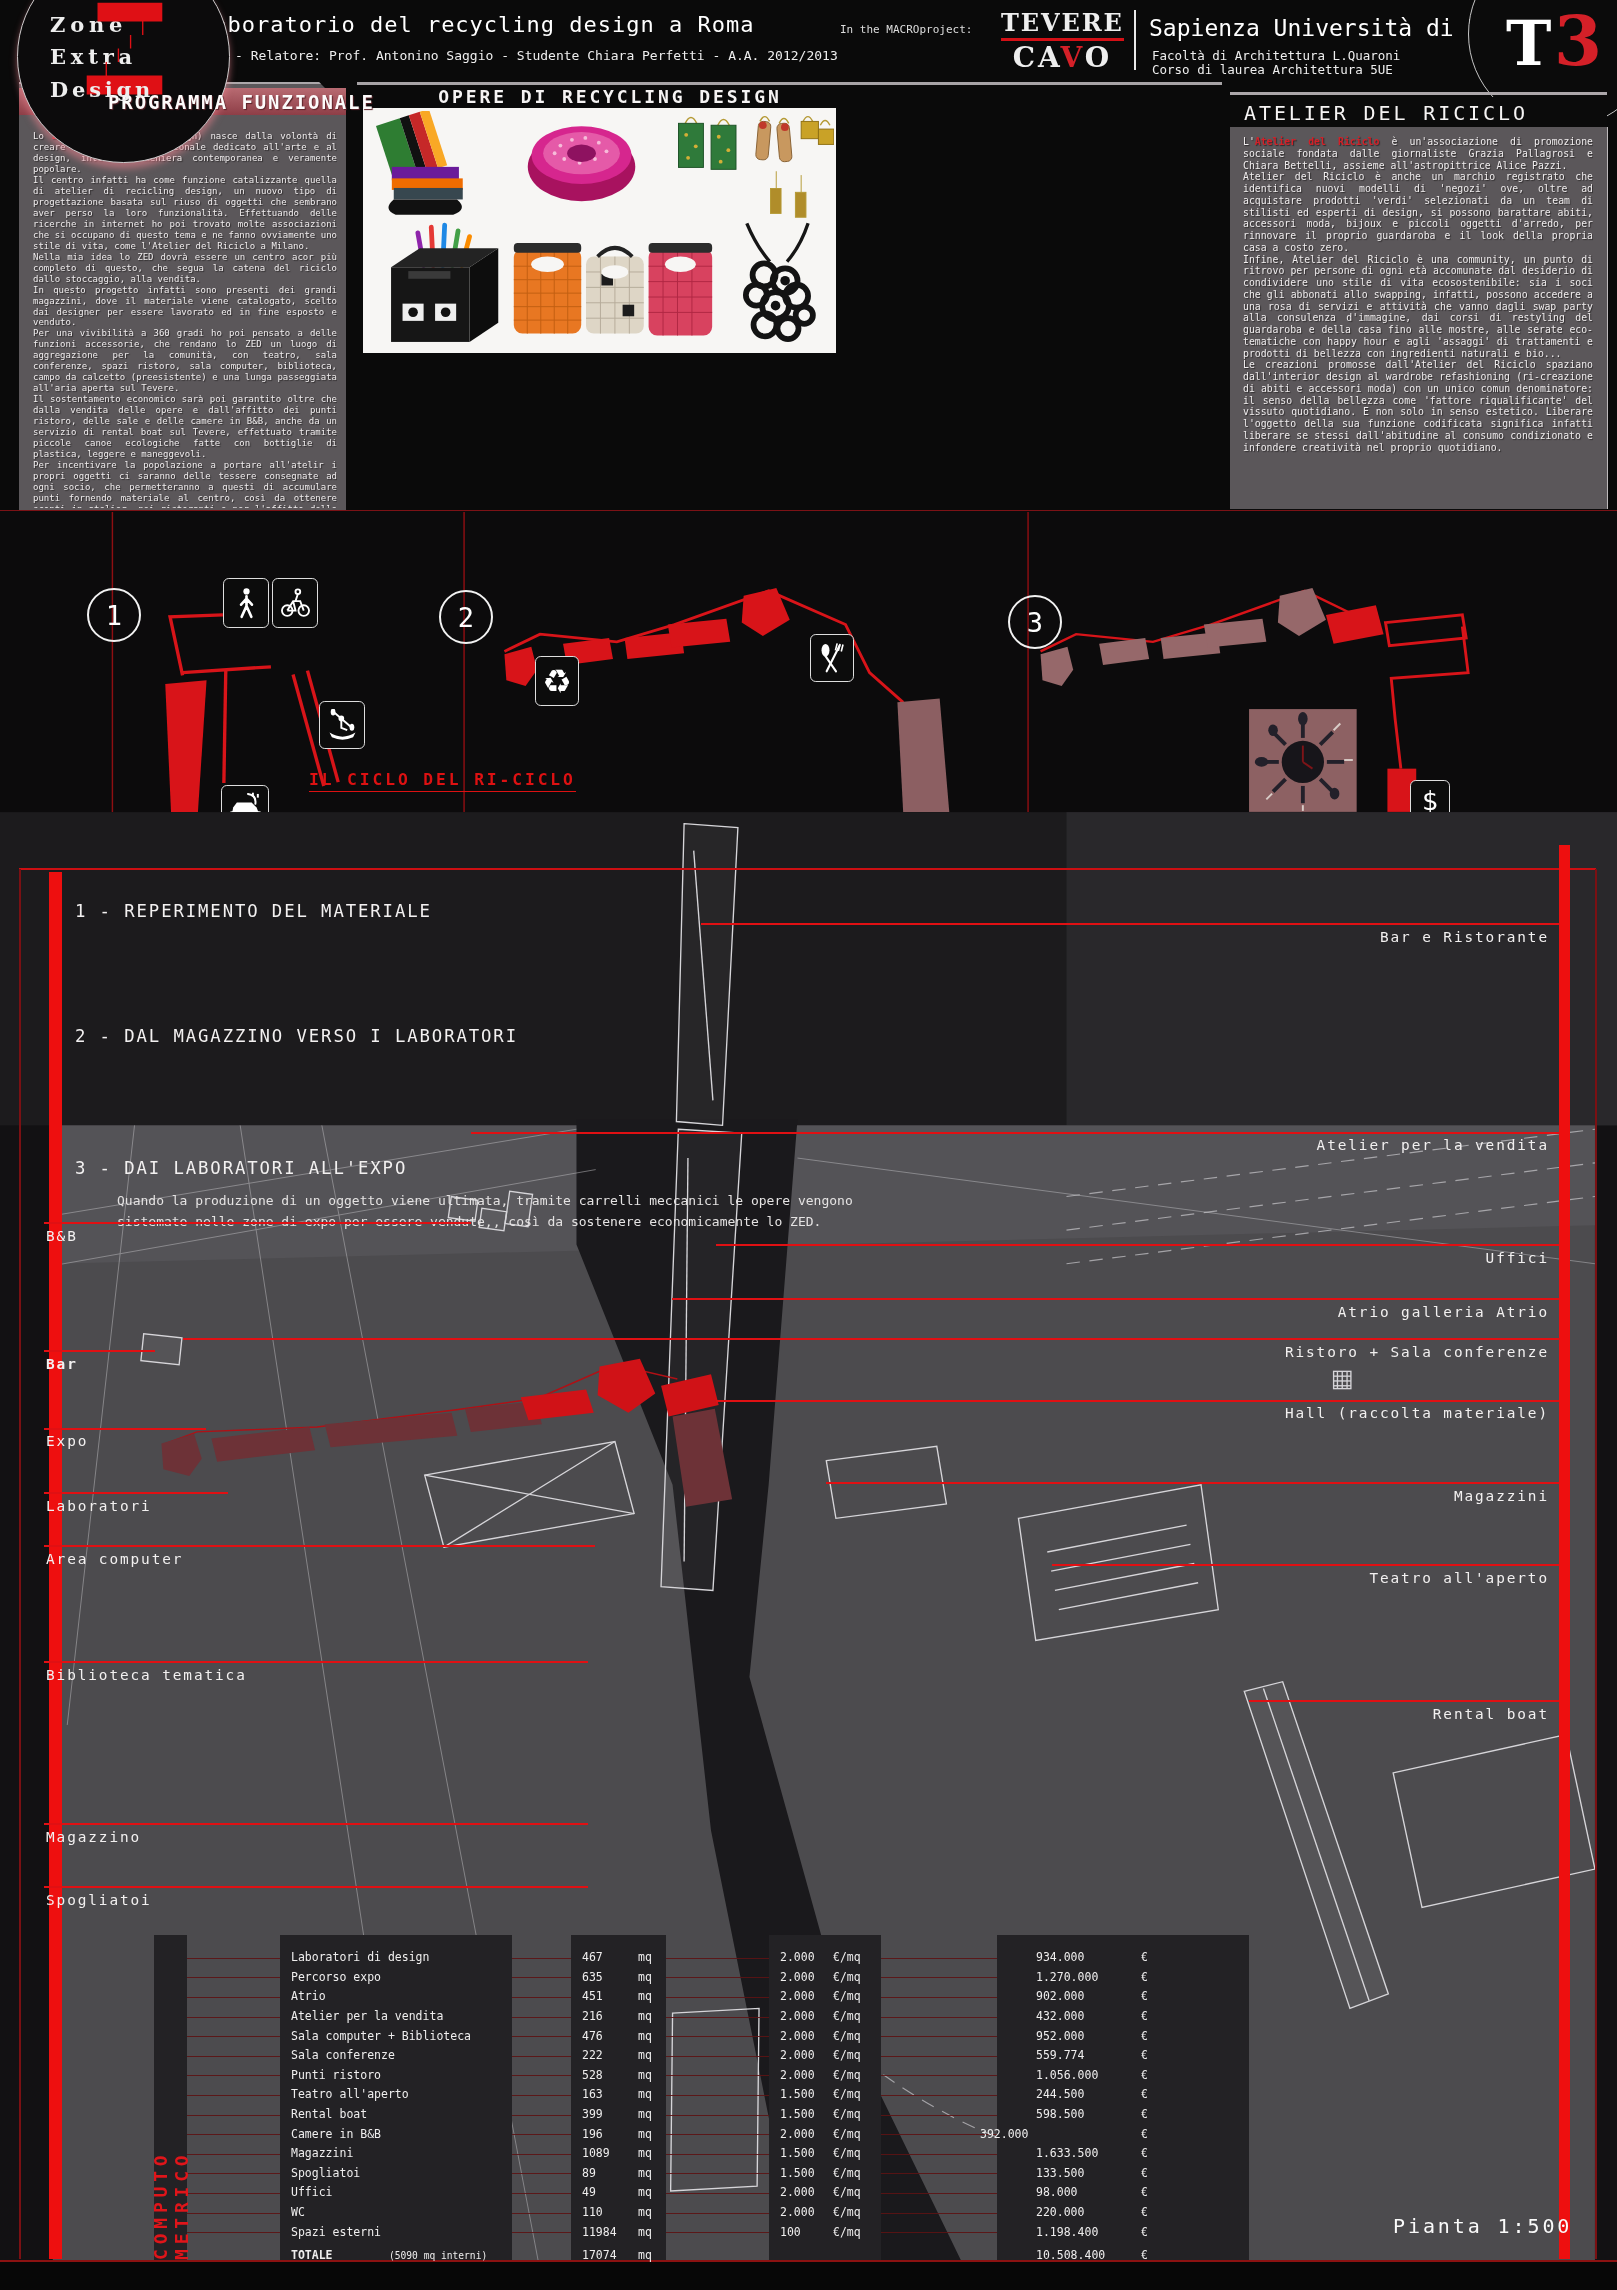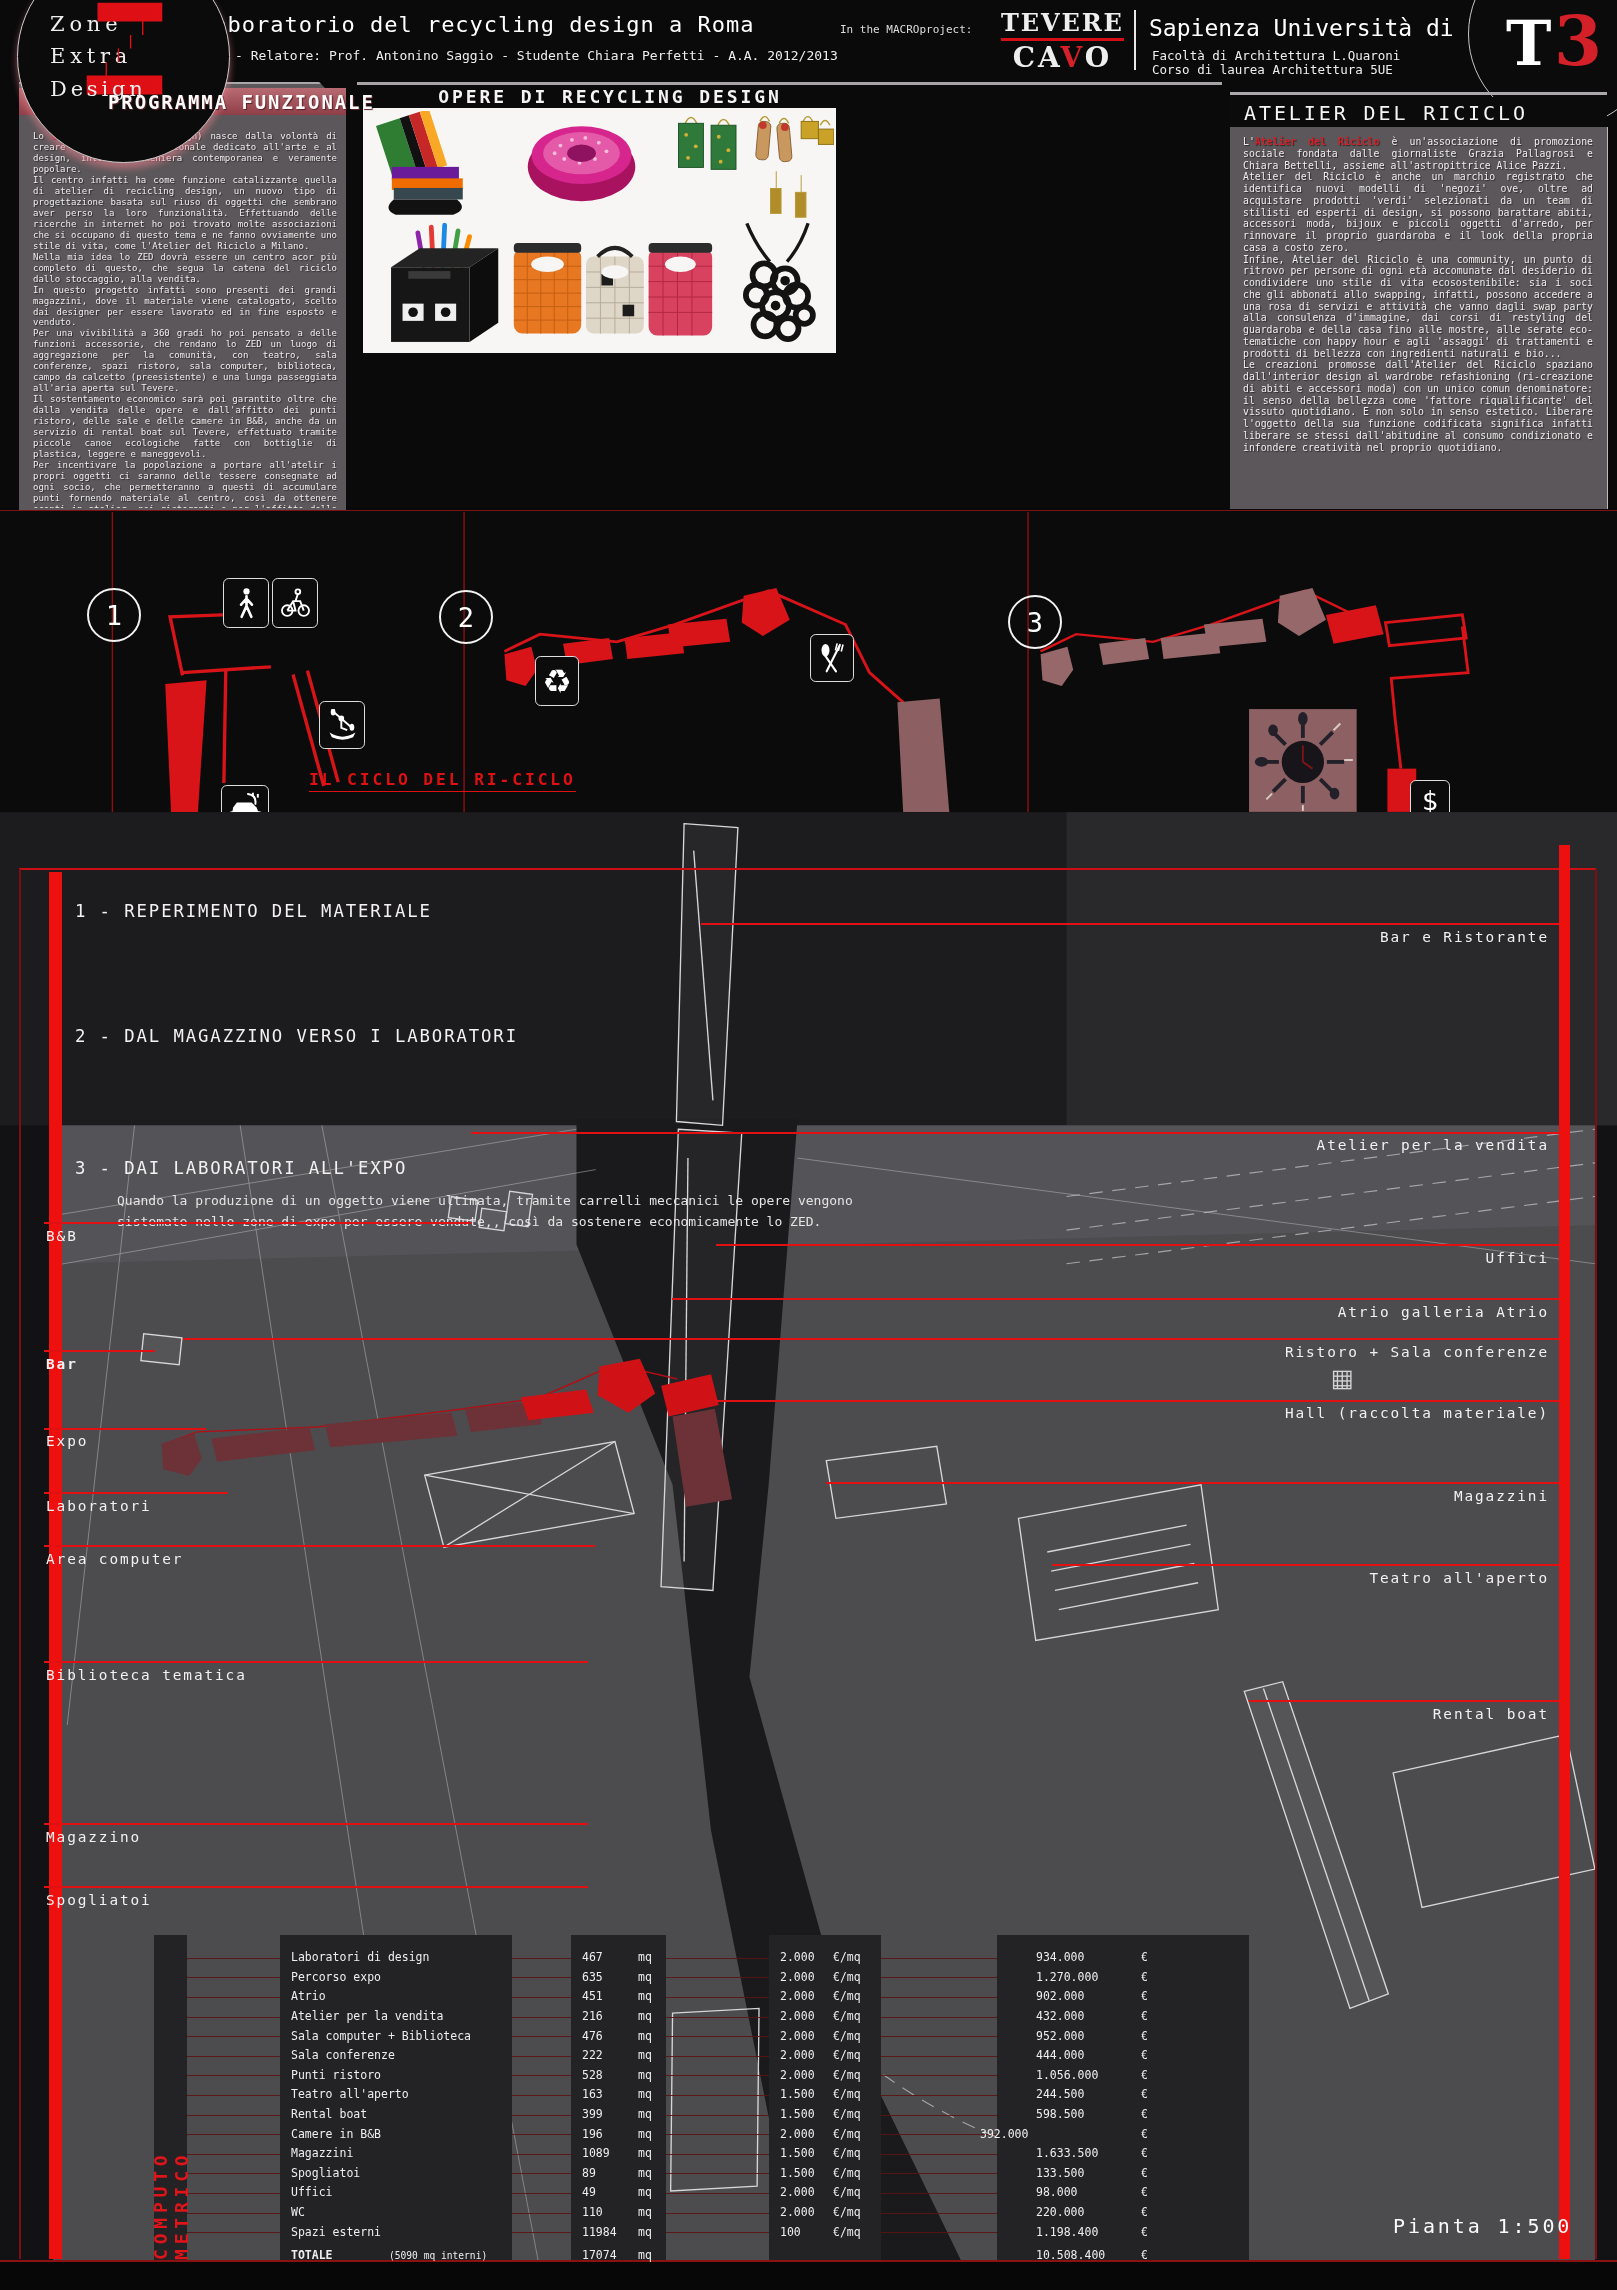--- a/index.html
+++ b/index.html
@@ -1,19 +1,19 @@
 <!DOCTYPE html>
 <html><head>
 <meta charset="utf-8">
 <style>
   html,body{margin:0;padding:0;background:#050505;}
   #page{position:relative;width:1618px;height:2290px;background:#0a0a0a;overflow:hidden;
         font-family:"DejaVu Sans Mono","Liberation Mono",monospace;color:#eee;}
   .abs{position:absolute;}
-  .serif{font-family:"DejaVu Serif","Liberation Serif",serif;}
+  .serif{font-family:"DejaVu Serif","Liberation Serif",serif;font-weight:bold;}
   .red{color:#d42028;}
   .panel{background:#5b575a;}
   .jtext{font-size:9px;line-height:1.22;text-align:justify;color:#f0edee;text-shadow:1px 1px 1px #2e2b2c;}
   .pre{white-space:pre-line;display:block;}
   .hband{background:linear-gradient(#b86b72,#8e3e47);}
   .icon-box{position:absolute;background:#0c0c0c;border:1.4px solid #dedede;border-radius:5.8px;
             display:flex;align-items:center;justify-content:center;}
   .num-circle{position:absolute;width:50px;height:50px;border:2.4px solid #f2f2f2;border-radius:50%;
               display:flex;align-items:center;justify-content:center;font-size:27px;color:#fff;background:transparent;}
   .plan-lbl{font-size:14.4px;letter-spacing:1.9px;color:#f2f0f0;white-space:nowrap;}
@@ -538,21 +538,21 @@
     <div class="abs trow" style="left: 780px; top: 2029px; z-index: 3;">2.000</div>
     <div class="abs trow" style="left: 833px; top: 2029px; z-index: 3;">€/mq</div>
     <div class="abs trow" style="left: 1036px; top: 2029px; z-index: 3;">952.000</div>
     <div class="abs trow" style="left: 1141px; top: 2029px; z-index: 3;">€</div>
     <div class="abs rguide" style="left: 156px; top: 2056px; width: 1093px; z-index: 1;"></div>
     <div class="abs trow" style="left: 291px; top: 2048px; z-index: 3;">Sala conferenze</div>
     <div class="abs trow" style="left: 582px; top: 2048px; z-index: 3;">222</div>
     <div class="abs trow" style="left: 638px; top: 2048px; z-index: 3;">mq</div>
     <div class="abs trow" style="left: 780px; top: 2048px; z-index: 3;">2.000</div>
     <div class="abs trow" style="left: 833px; top: 2048px; z-index: 3;">€/mq</div>
-    <div class="abs trow" style="left: 1036px; top: 2048px; z-index: 3;">444.000</div>
+    <div class="abs trow" style="left: 1036px; top: 2048px; z-index: 3;">559.774</div>
     <div class="abs trow" style="left: 1141px; top: 2048px; z-index: 3;">€</div>
     <div class="abs rguide" style="left: 156px; top: 2075px; width: 1093px; z-index: 1;"></div>
     <div class="abs trow" style="left: 291px; top: 2068px; z-index: 3;">Punti ristoro</div>
     <div class="abs trow" style="left: 582px; top: 2068px; z-index: 3;">528</div>
     <div class="abs trow" style="left: 638px; top: 2068px; z-index: 3;">mq</div>
     <div class="abs trow" style="left: 780px; top: 2068px; z-index: 3;">2.000</div>
     <div class="abs trow" style="left: 833px; top: 2068px; z-index: 3;">€/mq</div>
     <div class="abs trow" style="left: 1036px; top: 2068px; z-index: 3;">1.056.000</div>
     <div class="abs trow" style="left: 1141px; top: 2068px; z-index: 3;">€</div>
     <div class="abs rguide" style="left: 156px; top: 2095px; width: 1093px; z-index: 1;"></div>

